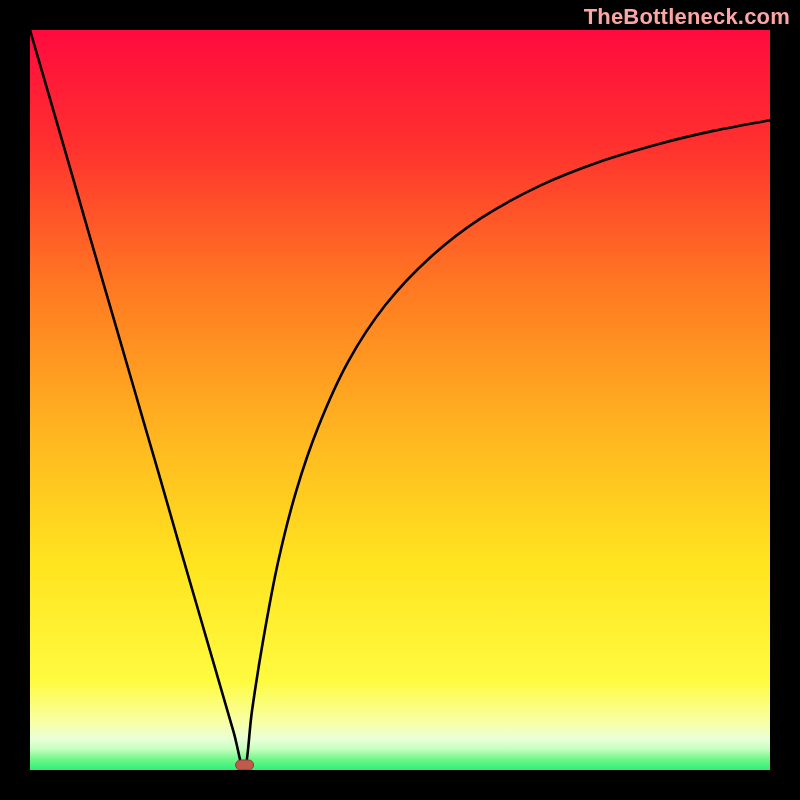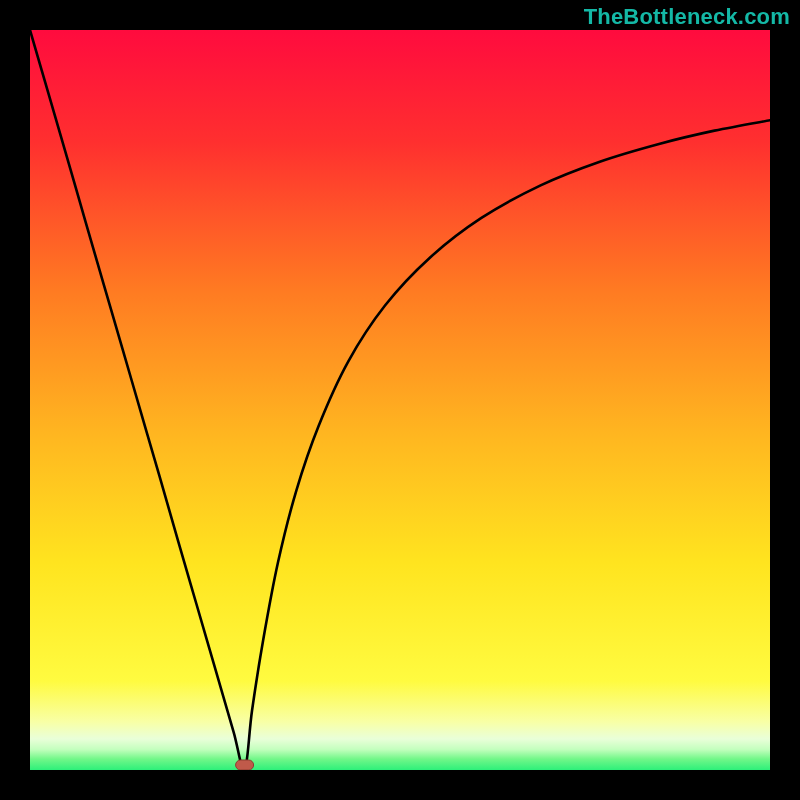--- a/index.html
+++ b/index.html
@@ -23,21 +23,21 @@
     position: absolute;
     left: 0;
     top: 0;
     width: 740px;
     height: 740px;
   }
   .watermark {
     position: absolute;
     top: 4px;
     right: 10px;
-    color: #14b8a6;
+    color: #fca5a5;
     font-size: 22px;
     font-weight: 600;
     letter-spacing: 0.2px;
   }
   svg { display: block; }
 </style>
 </head>
 <body>
 
 <div class="frame">

